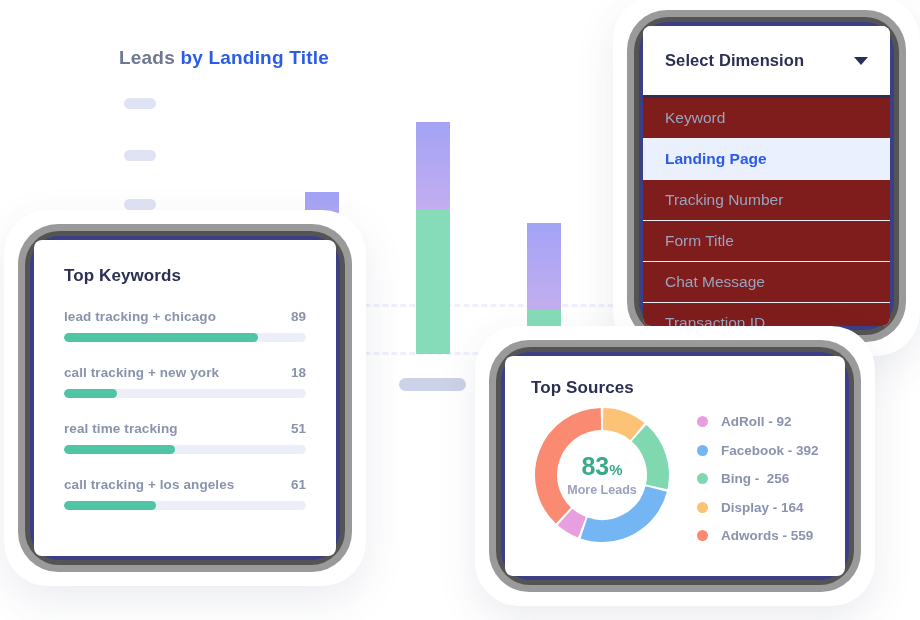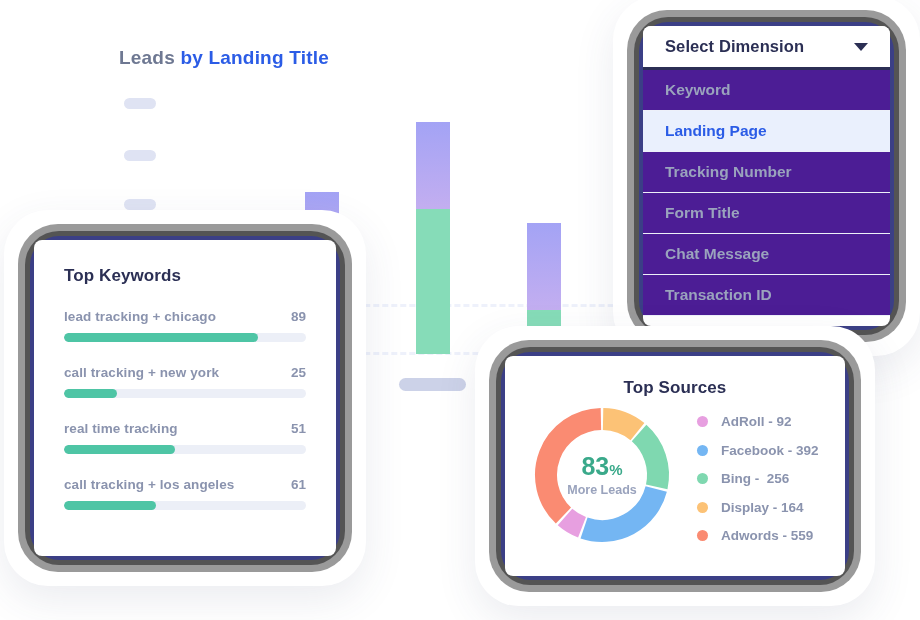--- a/index.html
+++ b/index.html
@@ -64,29 +64,29 @@
   .kw-row{margin-bottom:23px;}
   .kw-line{display:flex;justify-content:space-between;align-items:baseline;margin-bottom:9px;}
   .kw-name{font-size:13.5px;color:#8a93ae;font-weight:bold;letter-spacing:.1px;}
   .kw-val{font-size:13.5px;color:#8a93ae;font-weight:bold;margin-left:24px;}
   .kw-track{height:9px;border-radius:5px;background:#eceff7;overflow:hidden;}
   .kw-fill{height:100%;border-radius:5px;background:#4ec5a5;}
 
   
   .dd-screen{background:#fff;}
   .dd-head{
-    height:44px;display:flex;align-items:center;justify-content:space-between;
+    height:72px;display:flex;align-items:center;justify-content:space-between;
     padding:0 22px;border-bottom:3px solid #2b2f54;box-sizing:border-box;background:#fff;
   }
   .dd-head-label{font-size:16.5px;font-weight:bold;color:#2b2f54;letter-spacing:.1px;}
   .caret{width:0;height:0;border-left:7px solid transparent;border-right:7px solid transparent;
          border-top:8px solid #2b2f54;}
   .dd-item{
     height:41px;display:flex;align-items:center;padding:0 22px;box-sizing:border-box;
-    font-size:15.5px;color:#9aa3bd;border-bottom:1px solid #edf0f9;background:#4c1d95;font-weight:bold;
+    font-size:15.5px;color:#9aa3bd;border-bottom:1px solid #edf0f9;background:#7f1d1d;
   }
   .dd-item.selected{background:#eaf0fd;color:#2b5ce6;font-weight:bold;}
 
   
   .ts-card{padding:22px 26px 0 26px;}
   .ts-body{display:flex;align-items:flex-start;margin-top:6px;}
   .donut-wrap{position:relative;width:142px;height:142px;flex:0 0 auto;}
   .donut-wrap svg{display:block;}
   .donut-center{
     position:absolute;left:0;right:0;top:50%;transform:translateY(-50%);text-align:center;
@@ -198,21 +198,21 @@
                 <span class="kw-name">lead tracking + chicago</span>
                 <span class="kw-val">89</span>
               </div>
               <div class="kw-track">
                 <div class="kw-fill" style="width:80%"></div>
               </div>
             </div>
             <div class="kw-row">
               <div class="kw-line">
                 <span class="kw-name">call tracking + new york</span>
-                <span class="kw-val">25</span>
+                <span class="kw-val">18</span>
               </div>
               <div class="kw-track">
                 <div class="kw-fill" style="width:22%"></div>
               </div>
             </div>
             <div class="kw-row">
               <div class="kw-line">
                 <span class="kw-name">real time tracking</span>
                 <span class="kw-val">51</span>
               </div>
@@ -234,21 +234,21 @@
     </div>
   </div>
 
   <div class="device" id="dev-sources" style="left:489px;top:340px;width:372px;height:252px;">
     <div class="shadowcard"></div>
     <div class="bez1"></div>
     <div class="bez2"></div>
     <div class="bez3"></div>
     <div class="screen">
       <div class="ts-card">
-        <div class="card-title" style="margin-bottom:4px;text-align:center;">Top Sources</div>
+        <div class="card-title" style="margin-bottom:4px;">Top Sources</div>
         <div class="ts-body">
           <div class="donut-wrap">
             <svg id="donut-svg" width="142" height="142" viewBox="0 0 142 142">
                 <path d="M 72.07505677438262 15.010320121187924 A 56 56 0 0 1 106.43561115212933 27.637372516473505" fill="none" stroke="#fcc276" stroke-width="22"></path>
                 <path d="M 108.07408841004036 29.029629873391492 A 56 56 0 0 1 125.72509079432197 82.88126413952725" fill="none" stroke="#7fd8b0" stroke-width="22"></path>
                 <path d="M 125.22865812846365 84.97328299241855 A 56 56 0 0 1 53.03769943171477 124.04107614193532" fill="none" stroke="#74b6f3" stroke-width="22"></path>
                 <path d="M 51.01480844395793 123.31244707016012 A 56 56 0 0 1 34.005388603433154 113.04044157257398" fill="none" stroke="#e79fe0" stroke-width="22"></path>
                 <path d="M 32.41881627934601 111.58931217344221 A 56 56 0 0 1 69.92494322561734 15.010320121187924" fill="none" stroke="#fa8b72" stroke-width="22"></path>
               </svg>
             <div class="donut-center">

